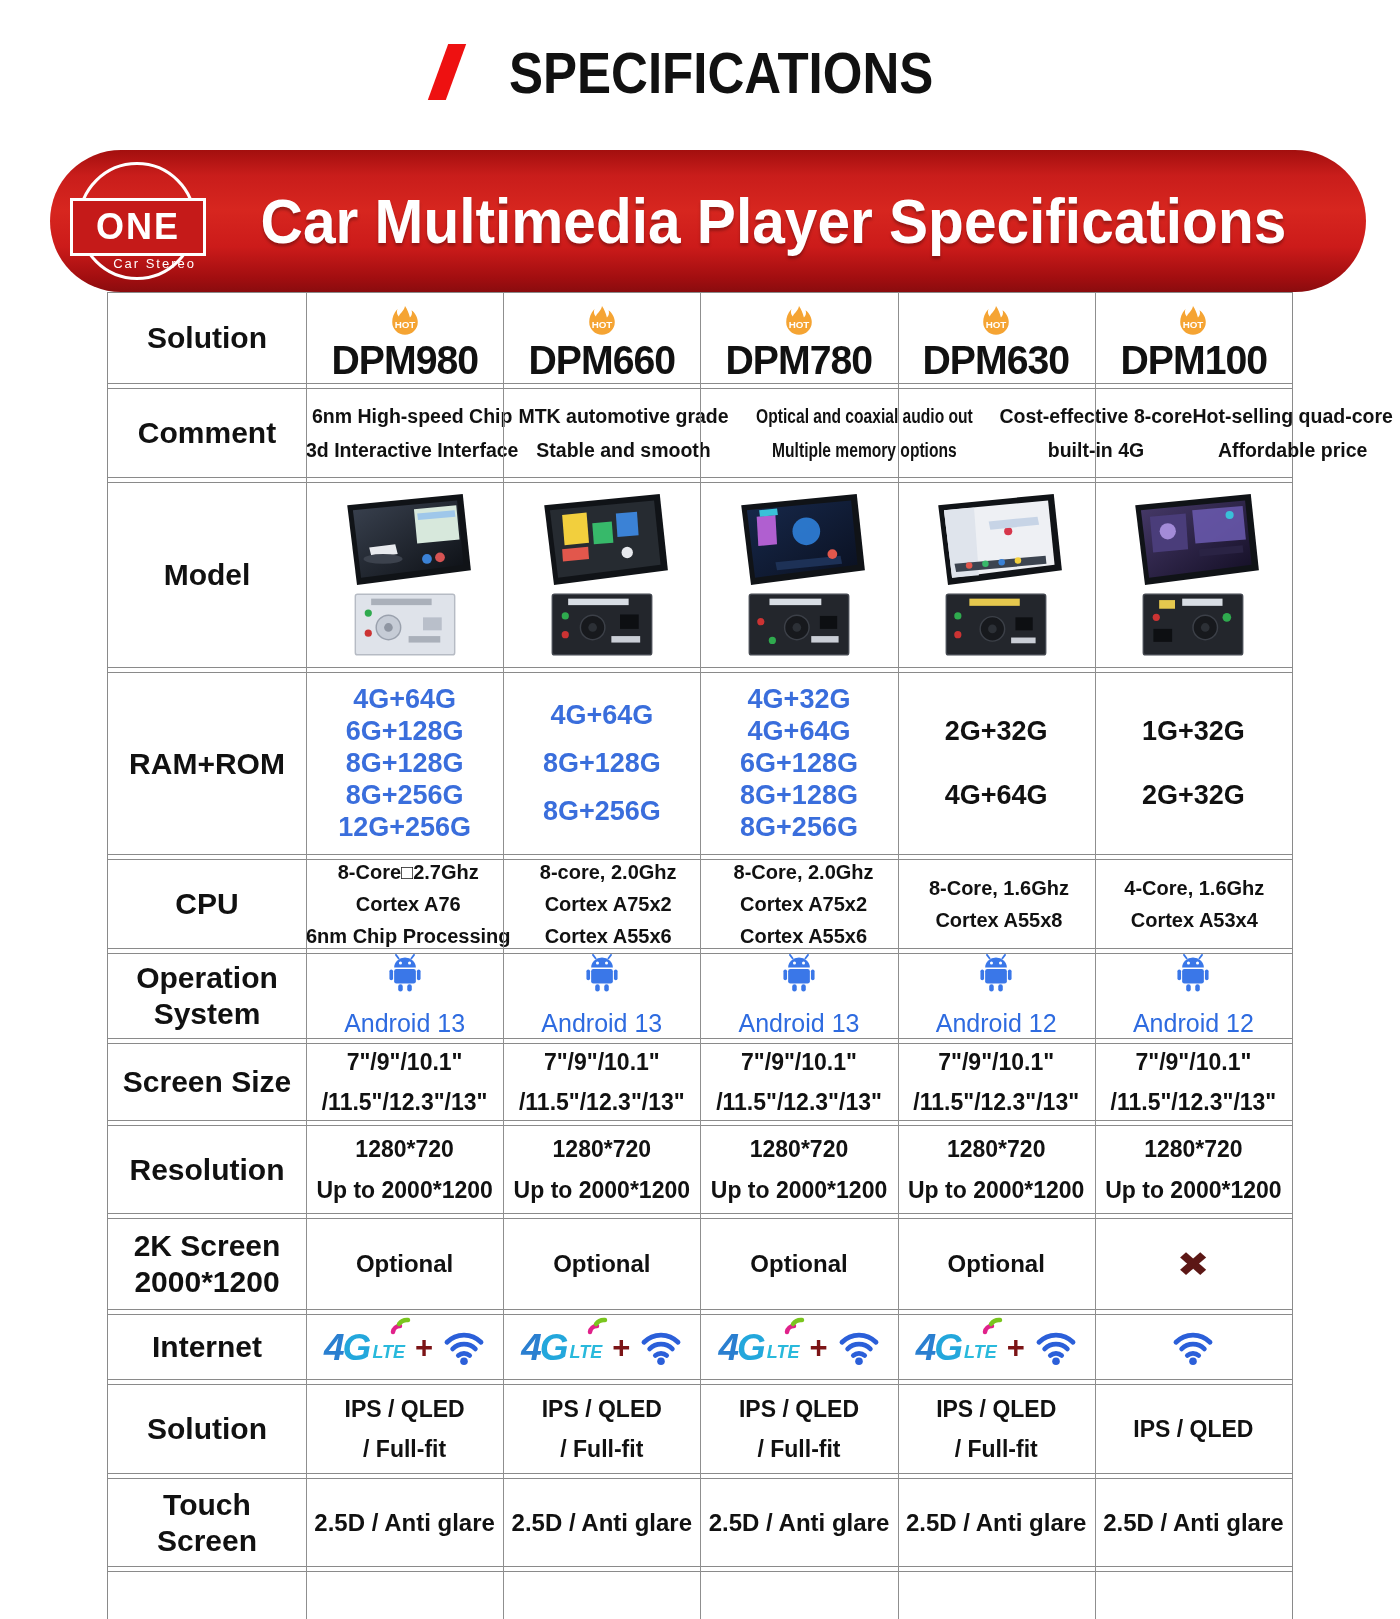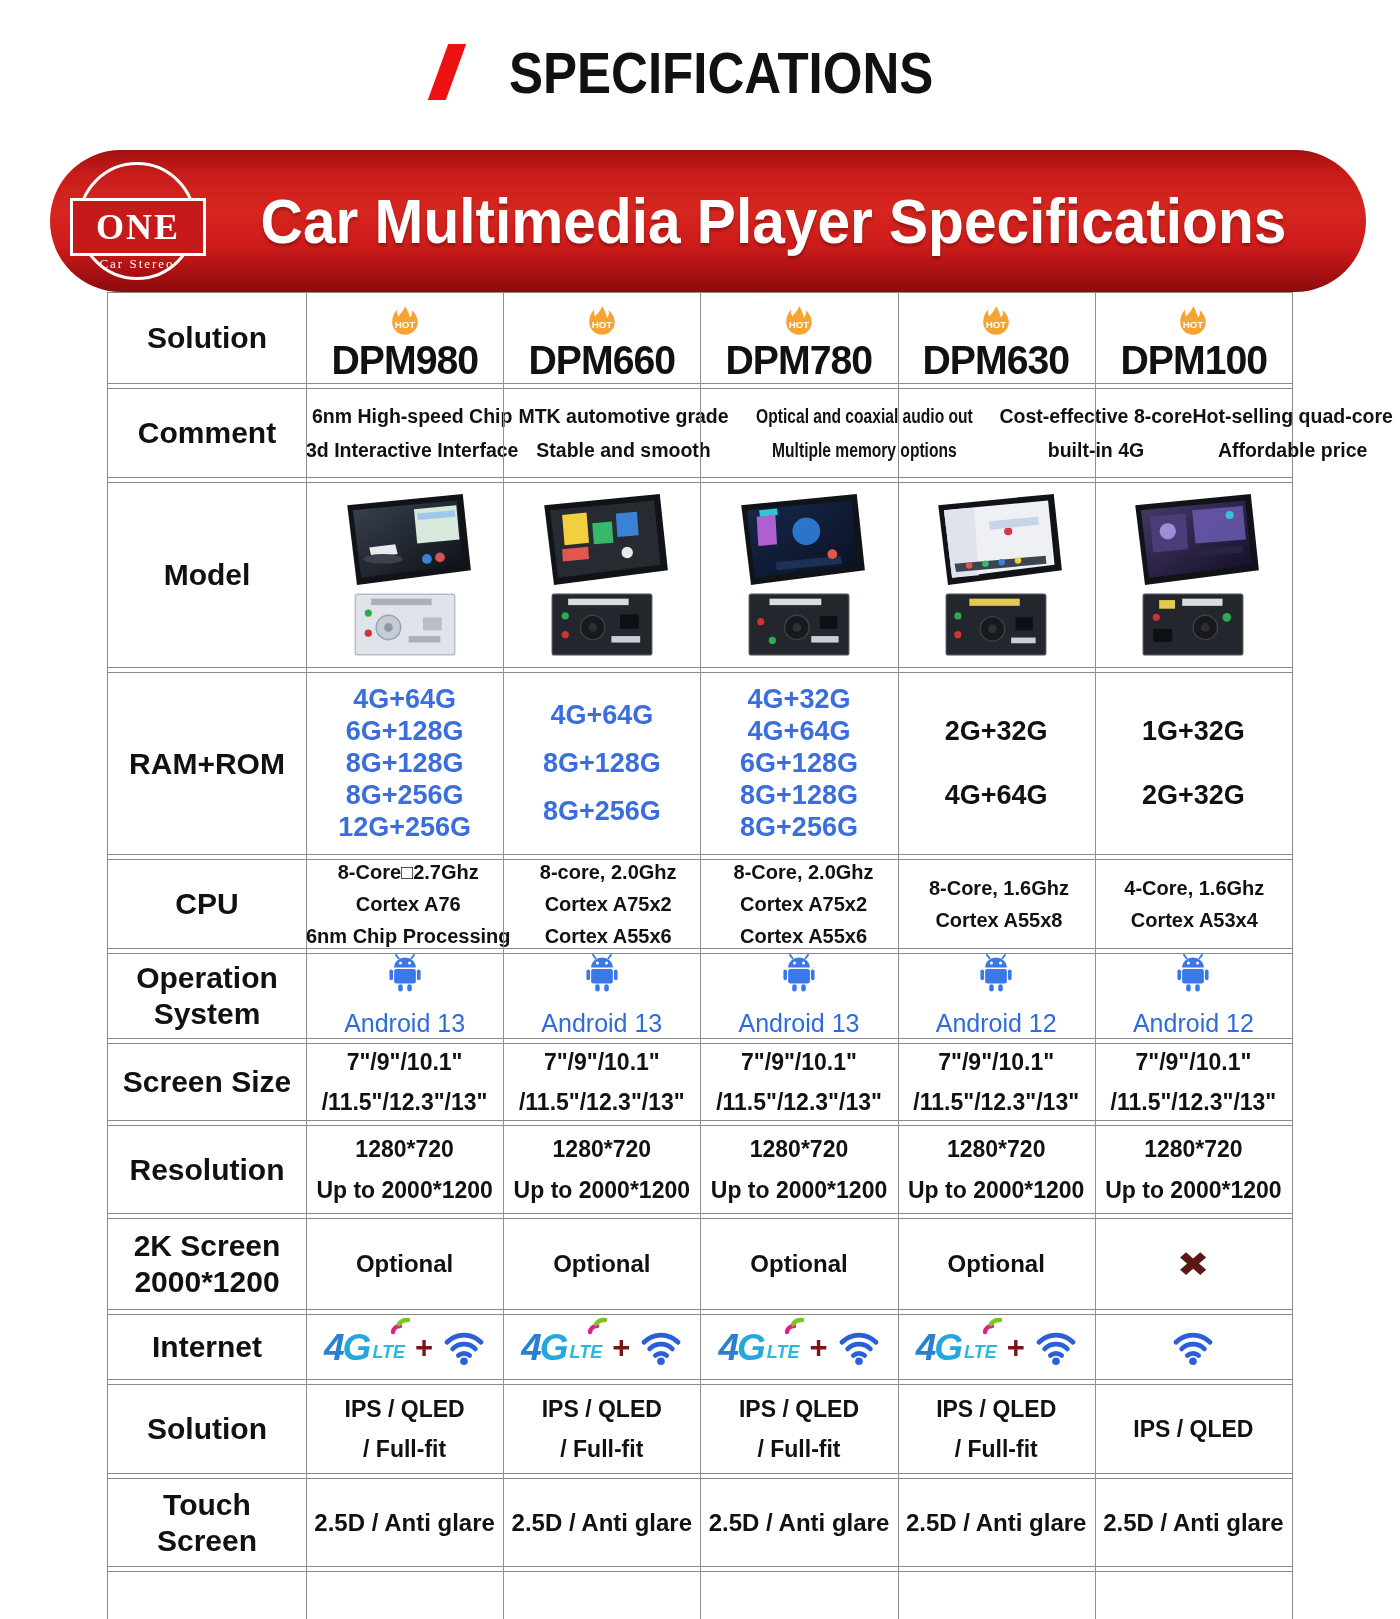--- a/index.html
+++ b/index.html
@@ -14,26 +14,26 @@
   .slash{width:18px;height:56px;background:#ee1111;transform:skewX(-20deg);}
   .heading-text{font-size:58px;font-weight:bold;letter-spacing:0px;
     transform:scaleX(0.88);transform-origin:center;white-space:nowrap;}
   
   .banner{position:absolute;left:50px;top:150px;width:1316px;height:142px;border-radius:71px;
     background:linear-gradient(180deg,#a30f0e 0%,#c91d1b 18%,#d7261f 42%,#cc1b1a 68%,#a20e10 90%,#8a0c0e 100%);
     z-index:1;}
   .banner-inner{position:absolute;inset:0;display:flex;align-items:center;justify-content:center;padding-left:130px;}
   .banner-title{color:#fff;font-size:63px;font-weight:bold;white-space:nowrap;
     transform:scaleX(0.93);transform-origin:center;text-shadow:0 3px 3px rgba(0,0,0,0.28);}
-  .logo{position:absolute;left:28px;top:12px;width:118px;height:118px;font-family:Liberation Serif, serif;}
+  .logo{position:absolute;left:28px;top:12px;width:118px;height:118px;}
   .logo-circle{position:absolute;inset:0;border:3px solid #fff;border-radius:50%;}
   .logo-rect{position:absolute;left:-8px;top:36px;width:130px;height:52px;border:3px solid #fff;
     background:#c51a19;display:flex;align-items:center;justify-content:center;}
   .logo-one{color:#fff;font-size:36px;font-weight:bold;letter-spacing:2px;}
-  .logo-sub{position:absolute;left:0;width:100%;top:94px;text-align:center;color:#fff;font-size:13px;letter-spacing:2px;}
+  .logo-sub{position:absolute;left:0;width:100%;top:94px;text-align:right;color:#fff;font-size:13px;letter-spacing:2px;}
   
   .spec-table{position:absolute;left:107px;top:292px;width:1186px;height:1327px;z-index:2;
     border-left:1px solid #8a8a8a;border-right:1px solid #8a8a8a;box-sizing:border-box;}
   .vline{position:absolute;top:0;bottom:0;width:1px;background:#8f8f8f;z-index:5;}
   .t-row{display:flex;border-top:1px solid #8a8a8a;border-bottom:1px solid #8a8a8a;
     margin-bottom:4px;box-sizing:border-box;background:#fff;}
   .t-row:first-child{border-top:none;}
   .t-label{flex:0 0 198px;display:flex;flex-direction:column;align-items:center;justify-content:center;
     font-weight:bold;font-size:30px;text-align:center;line-height:1.2;}
   .t-cell{flex:1 1 0;display:flex;flex-direction:column;align-items:center;justify-content:center;

